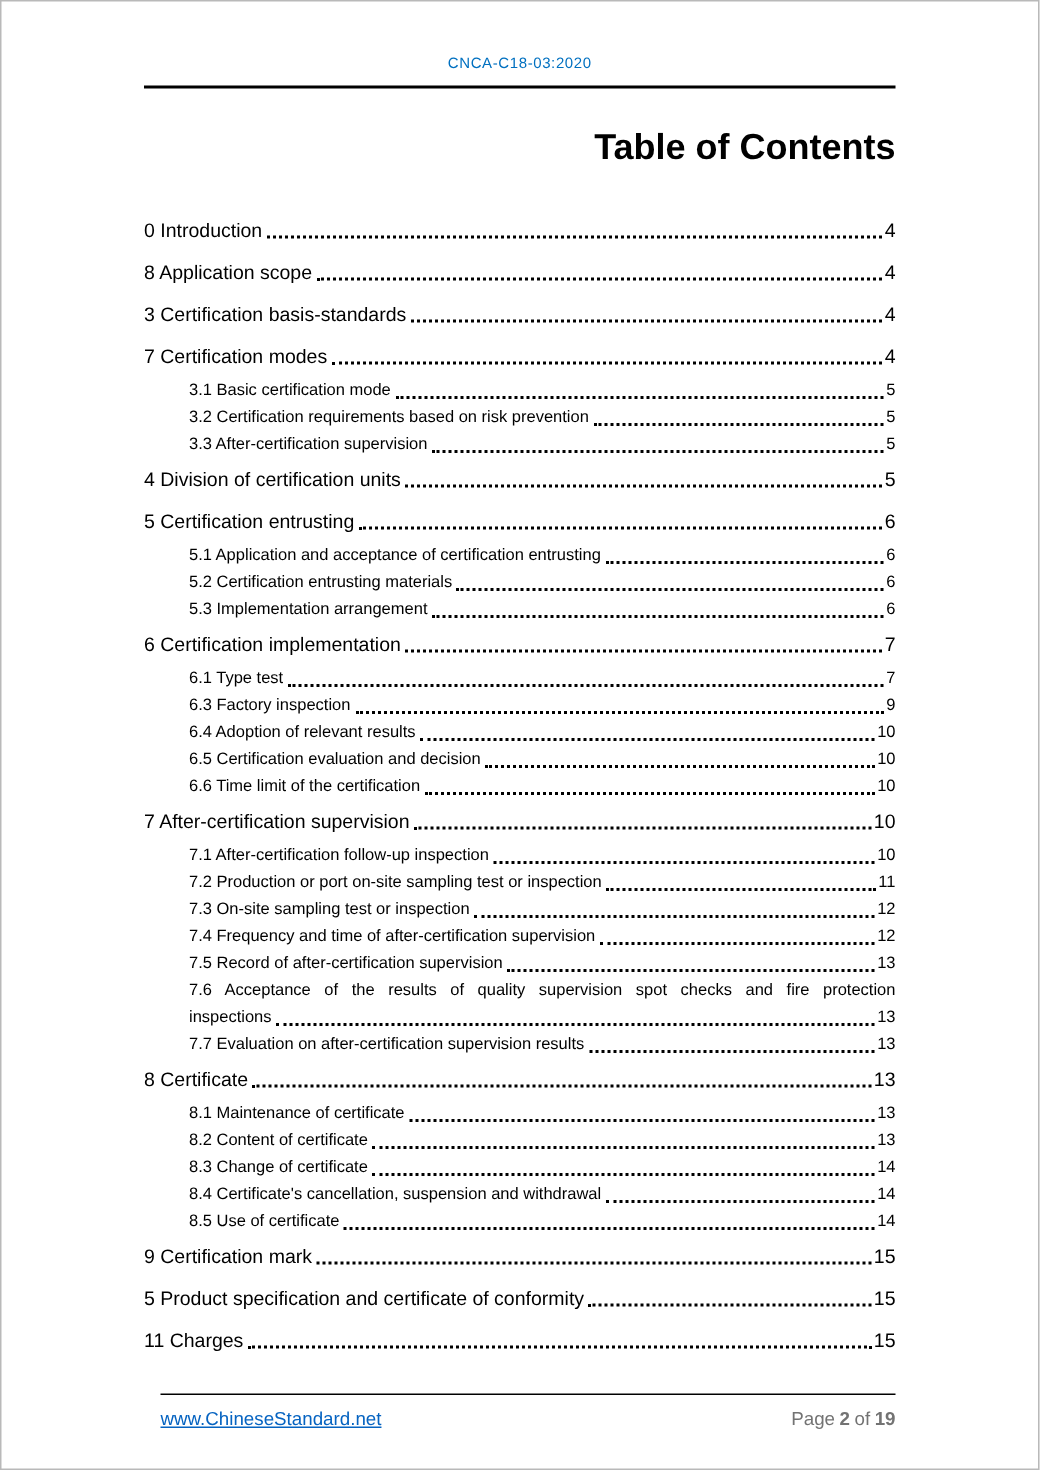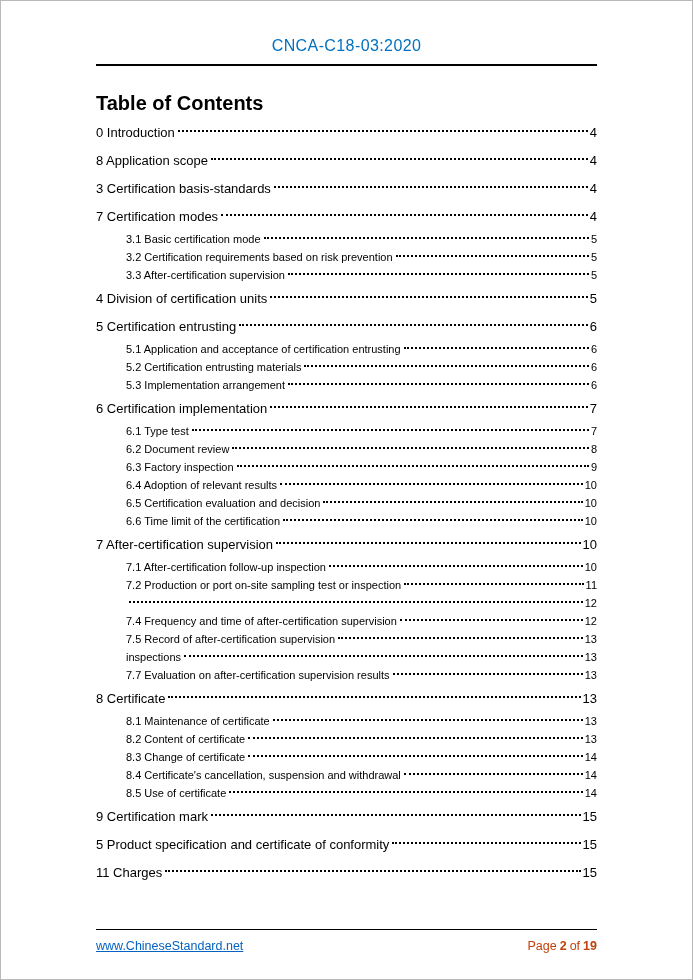--- a/index.html
+++ b/index.html
@@ -5,44 +5,44 @@
   * { margin: 0; padding: 0; box-sizing: border-box; }
   html, body { width: 693px; height: 980px; }
   body { background: #e8e8e8; font-family: "Liberation Sans", sans-serif; }
   .page {
     width: 693px; height: 980px; background: #ffffff;
     border: 1px solid #b9b9b9; position: relative; color: #000;
     overflow: hidden;
   }
   .inner { padding: 36px 95px 0 95px; }
   .doc-number {
-    text-align: center; font-size: 16px; letter-spacing: 0.4px;
+    text-align: center; font-size: 10px; letter-spacing: 0.4px;
   }
   .header-rule { border: none; border-top: 2px solid #000; margin-top: 9px; }
   .title {
-    text-align: left; font-weight: bold; font-size: 20px;
-    margin: 26px 0 3px 0;
+    text-align: right; font-weight: bold; font-size: 24px;
+    margin: 26px 0 26px 0;
   }
   .toc { }
-  .toc-row { display: flex; align-items: center; }
+  .toc-row { display: flex; align-items: flex-end; }
   .toc-row.level1 { font-size: 13px; line-height: 15px; padding: 6.5px 0; }
   .toc-row.level2 { font-size: 11px; line-height: 15px; padding: 1.5px 0; padding-left: 30px; }
   .toc-label { white-space: nowrap; }
   .toc-dots {
     flex: 1 1 auto; min-width: 8px;
     border-bottom: 2px dotted #000;
     margin: 0 2px 2px 3px;
   }
   .toc-page { white-space: nowrap; }
   .toc-row.wrap .toc-label {
     white-space: normal; width: 100%;
     text-align: justify; text-align-last: justify;
   }
   .footer {
-    position: absolute; left: 95px; right: 95px; bottom: 26px;
+    position: absolute; left: 106px; right: 95px; bottom: 26px;
   }
   .footer-rule { border: none; border-top: 1.5px solid #000; margin-bottom: 9px; }
   .footer-row {
     display: flex; justify-content: space-between; align-items: baseline;
     font-size: 12.5px;
   }
   .site-link { text-decoration: underline; cursor: pointer; }
   .page-info { }
   .page-info .num { font-weight: bold; }
   .page-info span { margin-left: 3px; }
@@ -121,25 +121,20 @@
           <span class="toc-label">6 Certification implementation</span>
           <span class="toc-dots"></span>
           <span class="toc-page">7</span>
         </div>
         <div class="toc-row level2">
           <span class="toc-label">6.1 Type test</span>
           <span class="toc-dots"></span>
           <span class="toc-page">7</span>
         </div>
         <div class="toc-row level2">
-          <span class="toc-label">6.2 Document review</span>
-          <span class="toc-dots"></span>
-          <span class="toc-page">8</span>
-        </div>
-        <div class="toc-row level2">
           <span class="toc-label">6.3 Factory inspection</span>
           <span class="toc-dots"></span>
           <span class="toc-page">9</span>
         </div>
         <div class="toc-row level2">
           <span class="toc-label">6.4 Adoption of relevant results</span>
           <span class="toc-dots"></span>
           <span class="toc-page">10</span>
         </div>
         <div class="toc-row level2">
@@ -161,32 +156,36 @@
           <span class="toc-label">7.1 After-certification follow-up inspection</span>
           <span class="toc-dots"></span>
           <span class="toc-page">10</span>
         </div>
         <div class="toc-row level2">
           <span class="toc-label">7.2 Production or port on-site sampling test or inspection</span>
           <span class="toc-dots"></span>
           <span class="toc-page">11</span>
         </div>
         <div class="toc-row level2">
+          <span class="toc-label">7.3 On-site sampling test or inspection</span>
           <span class="toc-dots"></span>
           <span class="toc-page">12</span>
         </div>
         <div class="toc-row level2">
           <span class="toc-label">7.4 Frequency and time of after-certification supervision</span>
           <span class="toc-dots"></span>
           <span class="toc-page">12</span>
         </div>
         <div class="toc-row level2">
           <span class="toc-label">7.5 Record of after-certification supervision</span>
           <span class="toc-dots"></span>
           <span class="toc-page">13</span>
+        </div>
+        <div class="toc-row level2 wrap">
+          <span class="toc-label">7.6 Acceptance of the results of quality supervision spot checks and fire protection</span>
         </div>
         <div class="toc-row level2">
           <span class="toc-label">inspections</span>
           <span class="toc-dots"></span>
           <span class="toc-page">13</span>
         </div>
         <div class="toc-row level2">
           <span class="toc-label">7.7 Evaluation on after-certification supervision results</span>
           <span class="toc-dots"></span>
           <span class="toc-page">13</span>
@@ -236,16 +235,16 @@
           <span class="toc-dots"></span>
           <span class="toc-page">15</span>
         </div>
       </div>
   </div>
 
   <div class="footer">
     <hr class="footer-rule">
     <div class="footer-row">
       <span class="site-link" style="color: rgb(5, 99, 193);">www.ChineseStandard.net</span>
-      <span class="page-info" style="color: #c2410c;"><span>Page</span><span class="num">2</span><span>of</span><span class="num">19</span></span>
+      <span class="page-info" style="color: #737373;"><span>Page</span><span class="num">2</span><span>of</span><span class="num">19</span></span>
     </div>
   </div>
 </div>
 
 </body></html>

